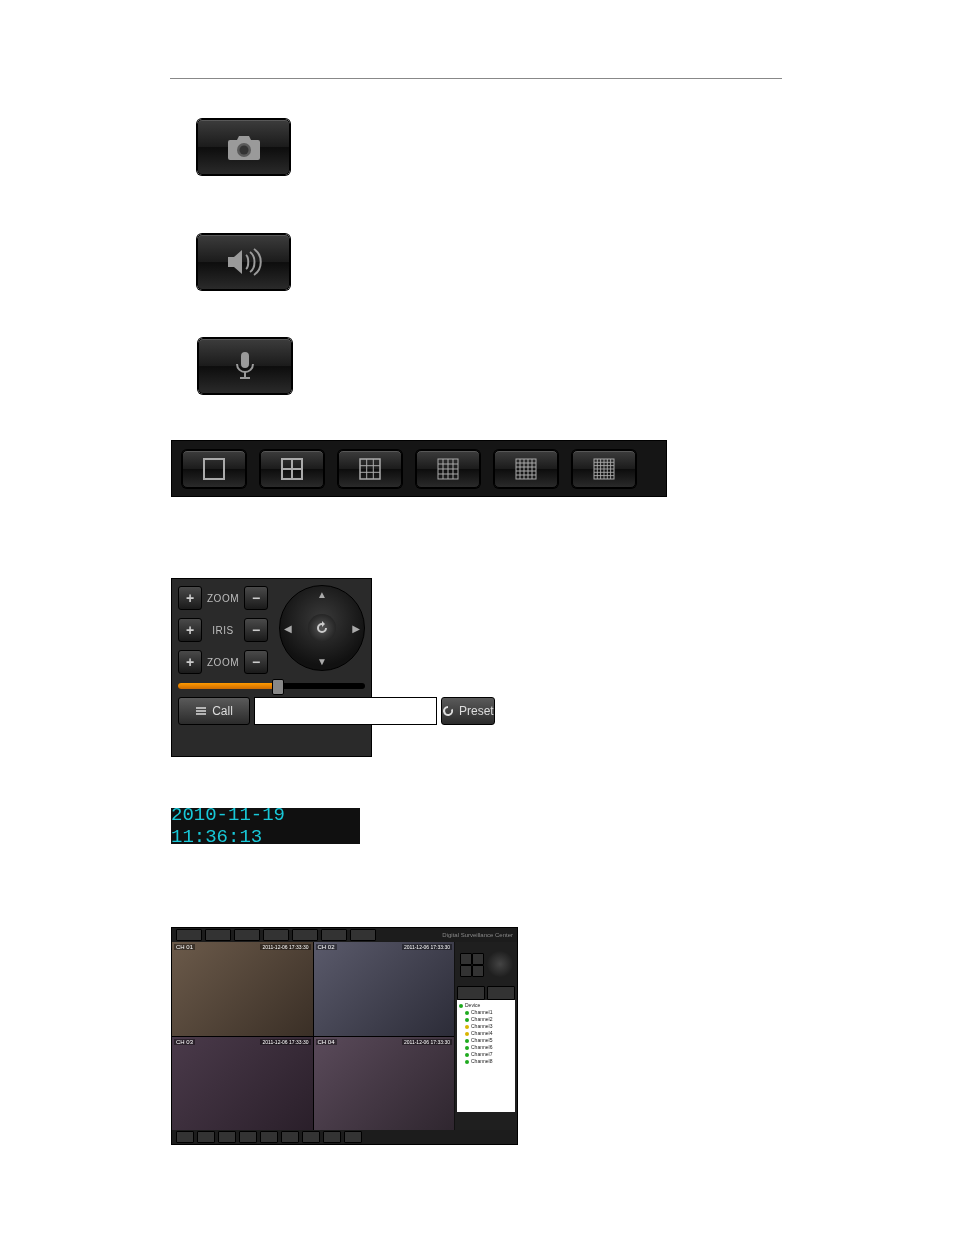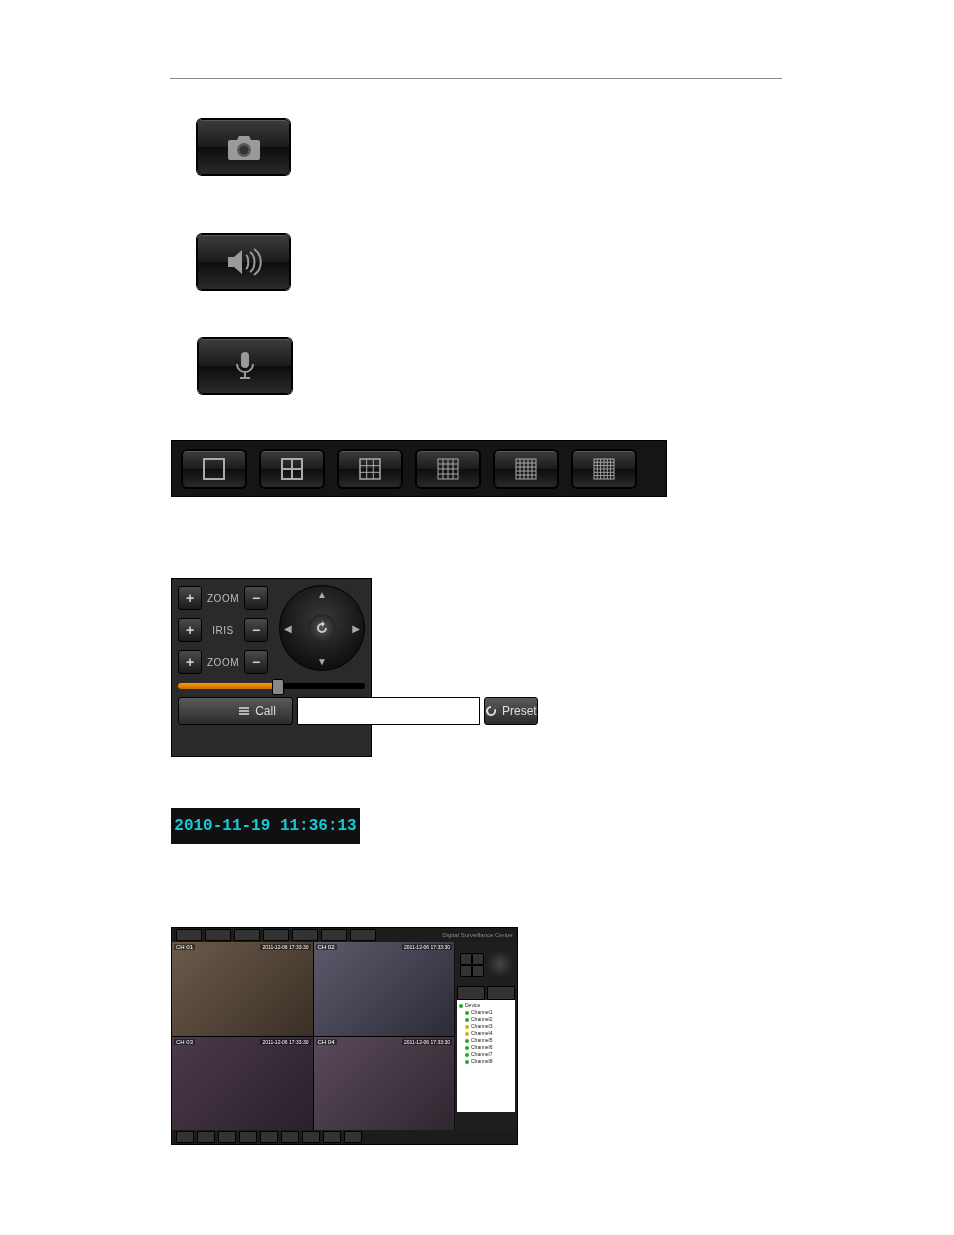--- a/index.html
+++ b/index.html
@@ -22,28 +22,28 @@
   .ptz-label{width:34px;text-align:center;font-size:10px;letter-spacing:.5px;}
   .dpad{position:absolute;right:6px;top:6px;width:86px;height:86px;}
   .dpad-bg{position:absolute;inset:0;border-radius:50%;background:radial-gradient(circle at 50% 40%,#3a3a3a,#111 70%);border:1px solid #000;}
   .dpad-arrow{position:absolute;color:#aaa;font-size:10px;}
   .dpad-center{position:absolute;left:50%;top:50%;width:28px;height:28px;margin:-14px 0 0 -14px;border-radius:50%;background:radial-gradient(#555,#111);display:flex;align-items:center;justify-content:center;color:#ccc;}
   .ptz-slider{position:absolute;left:6px;right:6px;top:104px;height:6px;background:#000;border-radius:3px;}
   .ptz-slider-fill{position:absolute;left:0;top:0;height:100%;width:52%;background:linear-gradient(#ff9a00,#cc6a00);border-radius:3px;}
   .ptz-slider-thumb{position:absolute;left:50%;top:-4px;width:10px;height:14px;background:#888;border:1px solid #000;border-radius:2px;}
   .ptz-btn{height:26px;background:linear-gradient(#5a5a5a,#2b2b2b);border:1px solid #000;border-radius:3px;display:flex;align-items:center;justify-content:center;gap:5px;color:#ddd;font-size:12px;}
   .ptz-mid{position:absolute;left:6px;right:6px;top:118px;height:28px;display:flex;gap:4px;}
-  .ptz-mid .call{flex:0 0 70px;padding-left:43px;}
+  .ptz-mid .call{flex:0 0 70px;}
   .ptz-mid .input{flex:0 0 38px;background:#fff;border:1px solid #000;}
   .ptz-mid .preset{flex:1;}
   .ptz-bot{position:absolute;left:6px;right:6px;top:148px;height:26px;display:flex;gap:4px;}
   .ptz-bot .ptz-btn{flex:1;}
   
   .ts-bar{position:absolute;left:171px;top:808px;width:189px;height:36px;background:#101010;display:flex;align-items:center;justify-content:center;}
-  .ts-text{color:#18c8d8;font-size:16px;font-weight:bold;font-family:"Courier New",monospace;}
+  .ts-text{color:#18c8d8;font-size:19px;font-weight:normal;font-family:"Courier New",monospace;}
   
   .surv{position:absolute;left:171px;top:927px;width:345px;height:216px;background:#111;border:1px solid #000;}
   .surv-top{position:absolute;top:0;left:0;right:0;height:14px;background:#1c1c1c;display:flex;align-items:center;gap:3px;padding:0 4px;}
   .surv-top .tab{width:24px;height:10px;background:#333;border:1px solid #000;border-radius:1px;}
   .surv-top .title{margin-left:auto;color:#888;font-size:6px;}
   .surv-grid{position:absolute;top:14px;left:0;width:282px;height:188px;display:grid;grid-template:1fr 1fr/1fr 1fr;gap:1px;background:#000;}
   .cam{position:relative;overflow:hidden;}
   .cam .lbl{position:absolute;left:2px;top:2px;font-size:6px;color:#fff;background:rgba(0,0,0,.4);padding:0 2px;}
   .cam .ts{position:absolute;right:2px;top:2px;font-size:5px;color:#fff;background:rgba(0,0,0,.4);padding:0 2px;}
   .surv-side{position:absolute;top:14px;right:0;width:62px;height:188px;background:#1f1f1f;}

